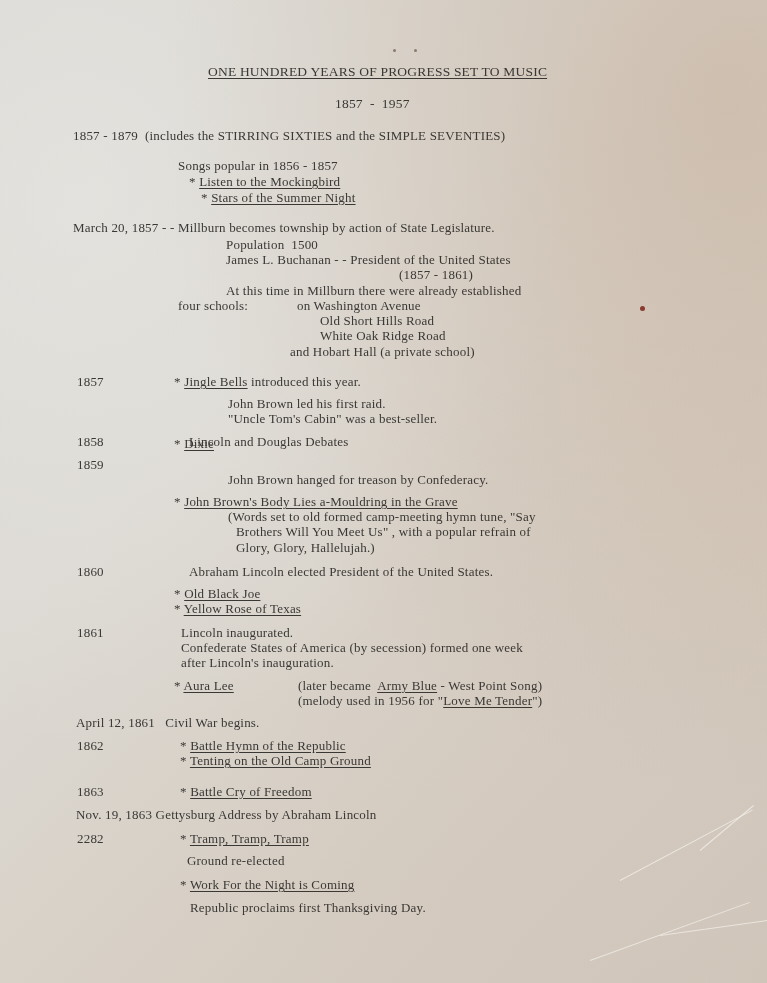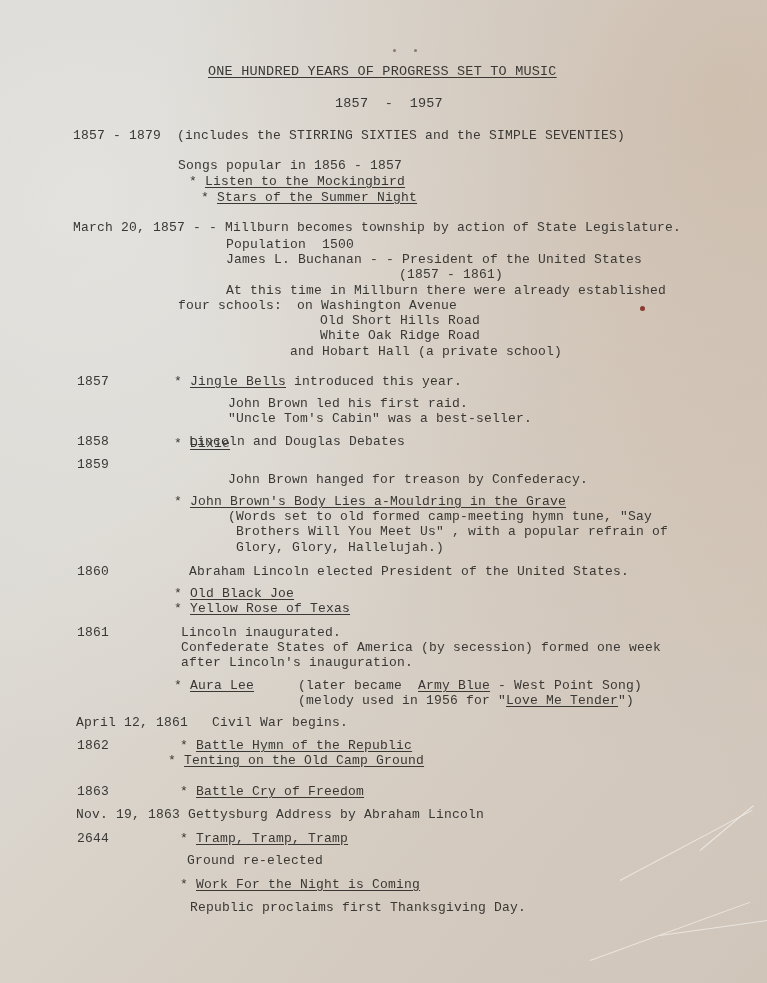--- a/index.html
+++ b/index.html
@@ -13,20 +13,21 @@
     position: absolute; inset: 0;
     background:
       radial-gradient(ellipse at 95% 10%, rgba(196,172,150,0.55) 0%, rgba(196,172,150,0) 55%),
       radial-gradient(ellipse at 10% 20%, rgba(235,235,232,0.5) 0%, rgba(235,235,232,0) 50%),
       radial-gradient(ellipse at 85% 90%, rgba(210,200,190,0.6) 0%, rgba(210,200,190,0) 45%);
     pointer-events: none;
   }
   .line {
     position: absolute; white-space: pre; font-size: 13px; line-height: 15px;
     letter-spacing: 0.2px;
+    font-family: Liberation Serif, serif;
   }
   u, .ul { text-decoration: underline; text-underline-offset: 2px; }
   .title { font-size: 13.5px; }
   .crease {
     position: absolute; height: 1px; background: rgba(245,243,240,0.7);
     transform-origin: left center;
   }
   .mark { position: absolute; background: #8b7a68; border-radius: 50%; }
 </style>
 </head>
@@ -88,23 +89,23 @@
 <div class="line" style="left:181px;top:640px">Confederate States of America (by secession) formed one week</div>
 <div class="line" style="left:181px;top:655px">after Lincoln's inauguration.</div>
 <div class="line" style="left:174px;top:678px"><span>* </span><span class="ul">Aura Lee</span></div>
 <div class="line" style="left:298px;top:678px"><span>(later became  </span><span class="ul">Army Blue</span><span> - West Point Song)</span></div>
 <div class="line" style="left:298px;top:693px"><span>(melody used in 1956 for "</span><span class="ul">Love Me Tender</span><span>")</span></div>
 
 <div class="line" style="left:76px;top:715px"><span>April 12, 1861</span>   <span>Civil War begins.</span></div>
 
 <div class="line" style="left:77px;top:738px">1862</div>
 <div class="line" style="left:180px;top:738px"><span>* </span><span class="ul">Battle Hymn of the Republic</span></div>
-<div class="line" style="left:168px;top:753px"><span>* </span><span class="ul">Tenting on the Old Camp Ground</span></div>
+<div class="line" style="left:180px;top:753px"><span>* </span><span class="ul">Tenting on the Old Camp Ground</span></div>
 
 <div class="line" style="left:77px;top:784px">1863</div>
 <div class="line" style="left:180px;top:784px"><span>* </span><span class="ul">Battle Cry of Freedom</span></div>
 <div class="line" style="left:76px;top:807px"><span>Nov. 19, 1863</span> <span>Gettysburg Address by Abraham Lincoln</span></div>
 
-<div class="line" style="left:77px;top:831px">2644</div>
+<div class="line" style="left:77px;top:831px">2282</div>
 <div class="line" style="left:180px;top:831px"><span>* </span><span class="ul">Tramp, Tramp, Tramp</span></div>
 <div class="line" style="left:187px;top:853px">Ground re-elected</div>
 <div class="line" style="left:180px;top:877px"><span>* </span><span class="ul">Work For the Night is Coming</span></div>
 <div class="line" style="left:190px;top:900px">Republic proclaims first Thanksgiving Day.</div>
 
 </body></html>

